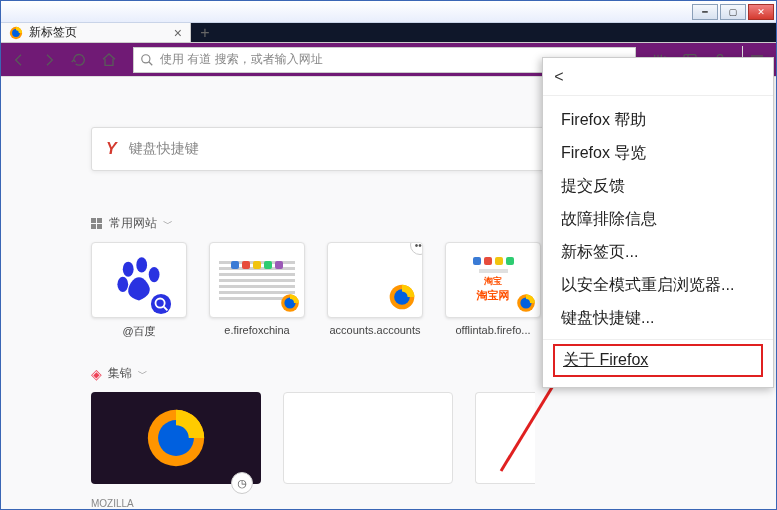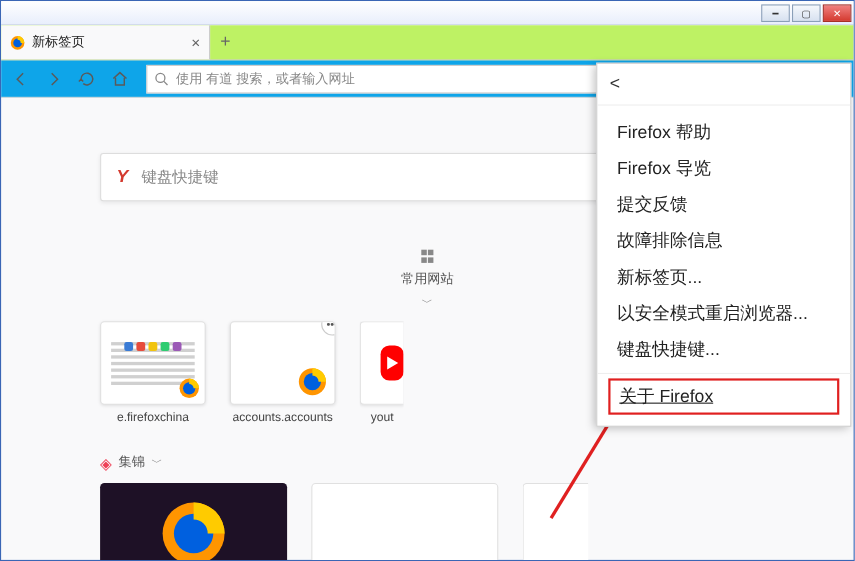--- a/index.html
+++ b/index.html
@@ -5,42 +5,42 @@
   * { box-sizing: border-box; margin: 0; padding: 0; font-family: "Microsoft YaHei", Arial, sans-serif; }
   body { width: 777px; height: 510px; background: #f9f9fa; border: 1px solid #3a66b5; overflow: hidden; position: relative; }
   
   
   .titlebar { height: 22px; background: linear-gradient(#fff,#e8eefc); display: flex; justify-content: flex-end; align-items: center; border-bottom: 1px solid #c9d4e8; }
   .win-btns { display: flex; }
   .win-btn { width: 26px; height: 16px; margin-right: 2px; border: 1px solid #8a9fb8; background: linear-gradient(#f5f8fc,#d7e1f0); font-size: 9px; display:flex; align-items:center; justify-content:center; color:#333; }
   .win-btn.close { background: linear-gradient(#f08080,#d43a2f); color:#fff; border-color:#a63028; }
   
   
-  .tabstrip { height: 32px; background: #bef264; display:flex; align-items: stretch; border-bottom: 1px solid #ccc; }
+  .tabstrip { height: 20px; background: #0f172a; display:flex; align-items: stretch; border-bottom: 1px solid #ccc; }
   .tab { width: 190px; background: #f9f9fa; border-right: 1px solid #ccc; display:flex; align-items:center; padding: 0 8px; font-size: 12px; color:#222; gap:6px; }
   .tab-close { margin-left:auto; color:#666; font-size:14px; }
   .newtab-btn { width: 28px; display:flex; align-items:center; justify-content:center; color:#666; font-size:16px; }
   .ff-icon { width:14px; height:14px; }
   
   
-  .navbar { height: 34px; background: #0ea5e9; display:flex; align-items:center; padding: 0 6px; gap:6px; border-bottom: 1px solid #ddd; }
+  .navbar { height: 34px; background: #701a75; display:flex; align-items:center; padding: 0 6px; gap:6px; border-bottom: 1px solid #ddd; }
   .nav-btn { width: 24px; height: 24px; display:flex; align-items:center; justify-content:center; color:#5a5a5a; border-radius:4px; }
   .nav-btn svg { width:16px; height:16px; stroke:#5a5a5a; fill:none; stroke-width:2; }
   .urlbar { flex:1; height: 26px; border:1px solid #ccc; background:#fff; display:flex; align-items:center; padding:0 6px; gap:6px; font-size:12px; color:#888; margin: 0 6px; }
   .urlbar svg { width:14px; height:14px; stroke:#888; fill:none; stroke-width:2; }
   .right-icons { display:flex; gap:6px; align-items:center; }
   .hamburger { width:28px; height:28px; display:flex; align-items:center; justify-content:center; border-left:1px solid #ddd; margin-left:4px; }
   
   
   .content { position: relative; height: calc(100% - 22px - 28px - 34px); padding: 50px 90px 0 90px; }
   
   .searchbox { width: 590px; height: 44px; background:#fff; border:1px solid #ddd; border-radius:3px; box-shadow: 0 1px 4px rgba(0,0,0,0.08); display:flex; align-items:center; padding:0 14px; gap:12px; font-size:14px; color:#888; }
   .y-logo { color:#d43a2f; font-weight:bold; font-size:16px; font-style:italic; }
   
-  .section-head { margin-top: 44px; display:flex; align-items:center; gap:6px; font-size:12px; color:#555;flex-direction:column; }
+  .section-head { margin-top: 44px; display:flex; align-items:center; gap:6px; font-size:12px; color:#555; }
   .grid-icon { display:inline-flex; flex-wrap:wrap; width:12px; height:12px; gap:1px; }
   .grid-icon span { width:5px; height:5px; background:#888; }
   .chev { font-size:10px; color:#888; }
   
   .tiles { margin-top: 10px; display:flex; gap:22px; }
   .tile { width: 96px; }
   .tile-img { width:96px; height:76px; background:#fff; border:1px solid #e0e0e0; border-radius:4px; box-shadow: 0 1px 3px rgba(0,0,0,0.1); position:relative; display:flex; align-items:center; justify-content:center; overflow:hidden; }
   .tile-label { margin-top:6px; font-size:11px; color:#444; text-align:center; white-space:nowrap; overflow:hidden; text-overflow:ellipsis; }
   .tile-more { position:absolute; top:-8px; right:-8px; width:20px; height:20px; background:#fff; border:1px solid #ccc; border-radius:50%; font-size:10px; display:flex; align-items:center; justify-content:center; color:#555; }
   .ff-small { position:absolute; bottom:4px; right:4px; width:20px; height:20px; }
@@ -173,20 +173,37 @@
         <span></span>
         <span></span>
         <span></span>
         <span></span>
       </span>
     <span>常用网站</span>
     <span class="chev">﹀</span>
   </div>
 
   <div class="tiles">
+    <div class="tile">
+      <div class="tile-img">
+        <svg class="baidu" viewBox="0 0 100 100">
+            <ellipse cx="30" cy="30" rx="10" ry="14" fill="#2932e1"></ellipse>
+            <ellipse cx="55" cy="22" rx="10" ry="14" fill="#2932e1"></ellipse>
+            <ellipse cx="78" cy="40" rx="10" ry="14" fill="#2932e1"></ellipse>
+            <ellipse cx="20" cy="58" rx="10" ry="14" fill="#2932e1"></ellipse>
+            <path d="M35 55 Q50 35 65 55 Q80 75 50 88 Q20 80 35 55" fill="#2932e1"></path>
+          </svg>
+        <svg style="position:absolute;bottom:2px;right:14px" width="22" height="22" viewBox="0 0 24 24">
+            <circle cx="12" cy="12" r="11" fill="#2932e1"></circle>
+            <circle cx="11" cy="11" r="5" fill="none" stroke="#fff" stroke-width="2"></circle>
+            <path d="M15 15l4 4" stroke="#fff" stroke-width="2"></path>
+          </svg>
+      </div>
+      <div class="tile-label">@百度</div>
+    </div>
     <div class="tile">
       <div class="tile-img">
         <div class="thumb-lines">
           <div class="thumb-head">
               <span style="background:#3a7bd5"></span>
               <span style="background:#e74c3c"></span>
               <span style="background:#f1c40f"></span>
               <span style="background:#2ecc71"></span>
               <span style="background:#9b59b6"></span>
             </div>
@@ -209,20 +226,41 @@
       <div class="tile-img">
         <div class="tile-more">•••</div>
         <svg width="28" height="28" viewBox="0 0 100 100" style="position:absolute;bottom:6px;right:6px">
             <circle cx="50" cy="50" r="44" fill="#ff9500"></circle>
             <circle cx="50" cy="50" r="28" fill="#0060df"></circle>
             <path d="M50 6 A44 44 0 0 1 94 50 L70 50 A20 20 0 0 0 50 30 Z" fill="#ffcb00"></path>
           </svg>
       </div>
       <div class="tile-label">accounts.accounts</div>
     </div>
+    <div class="tile">
+      <div class="tile-img">
+        <div class="taobao-thumb" style="text-align:center">
+          <div class="thumb-head">
+              <span style="background:#3a7bd5"></span>
+              <span style="background:#e74c3c"></span>
+              <span style="background:#f1c40f"></span>
+              <span style="background:#2ecc71"></span>
+            </div>
+          <div style="height:4px;background:#e0e0e0;margin:2px 6px"></div>
+          <div style="color:#ff5000;font-weight:bold">淘宝</div>
+          <div class="taobao-logo">淘宝网</div>
+        </div>
+        <svg class="ff-small" viewBox="0 0 100 100">
+            <circle cx="50" cy="50" r="44" fill="#ff9500"></circle>
+            <circle cx="50" cy="50" r="28" fill="#0060df"></circle>
+            <path d="M50 6 A44 44 0 0 1 94 50 L70 50 A20 20 0 0 0 50 30 Z" fill="#ffcb00"></path>
+          </svg>
+      </div>
+      <div class="tile-label">offlintab.firefo...</div>
+    </div>
     <div class="tile" style="width:40px;overflow:hidden">
       <div class="tile-img" style="width:40px;border-radius:4px 0 0 4px;border-right:none">
         <div class="yt" style="margin-left:18px"></div>
       </div>
       <div class="tile-label" style="text-align:left;padding-left:10px">yout</div>
     </div>
   </div>
 
   <div class="section-head2">
     <span class="pocket-icon">◈</span>

